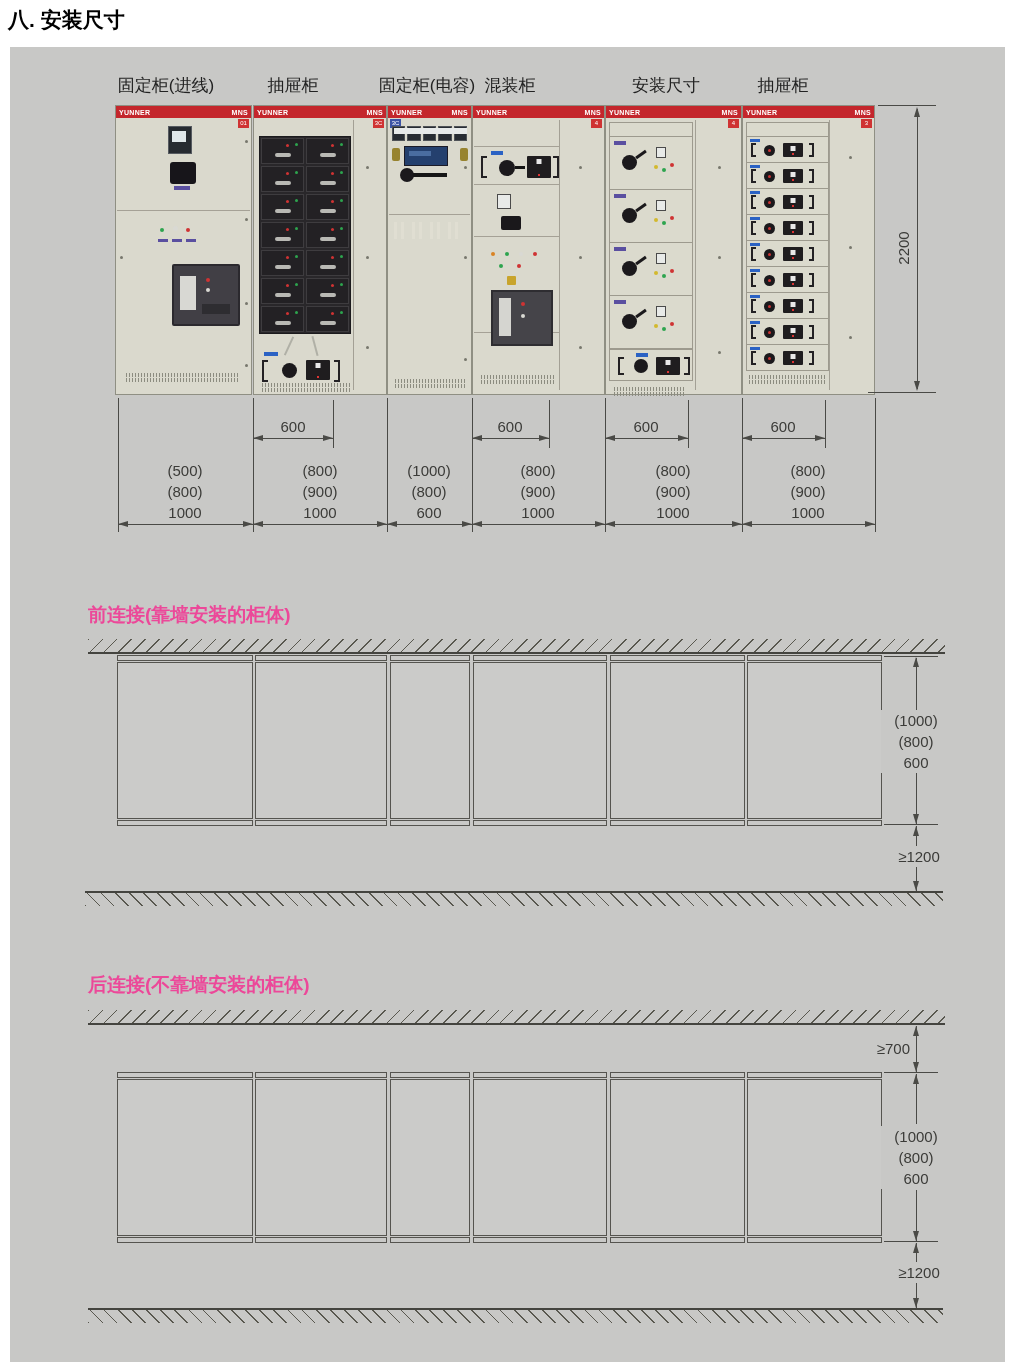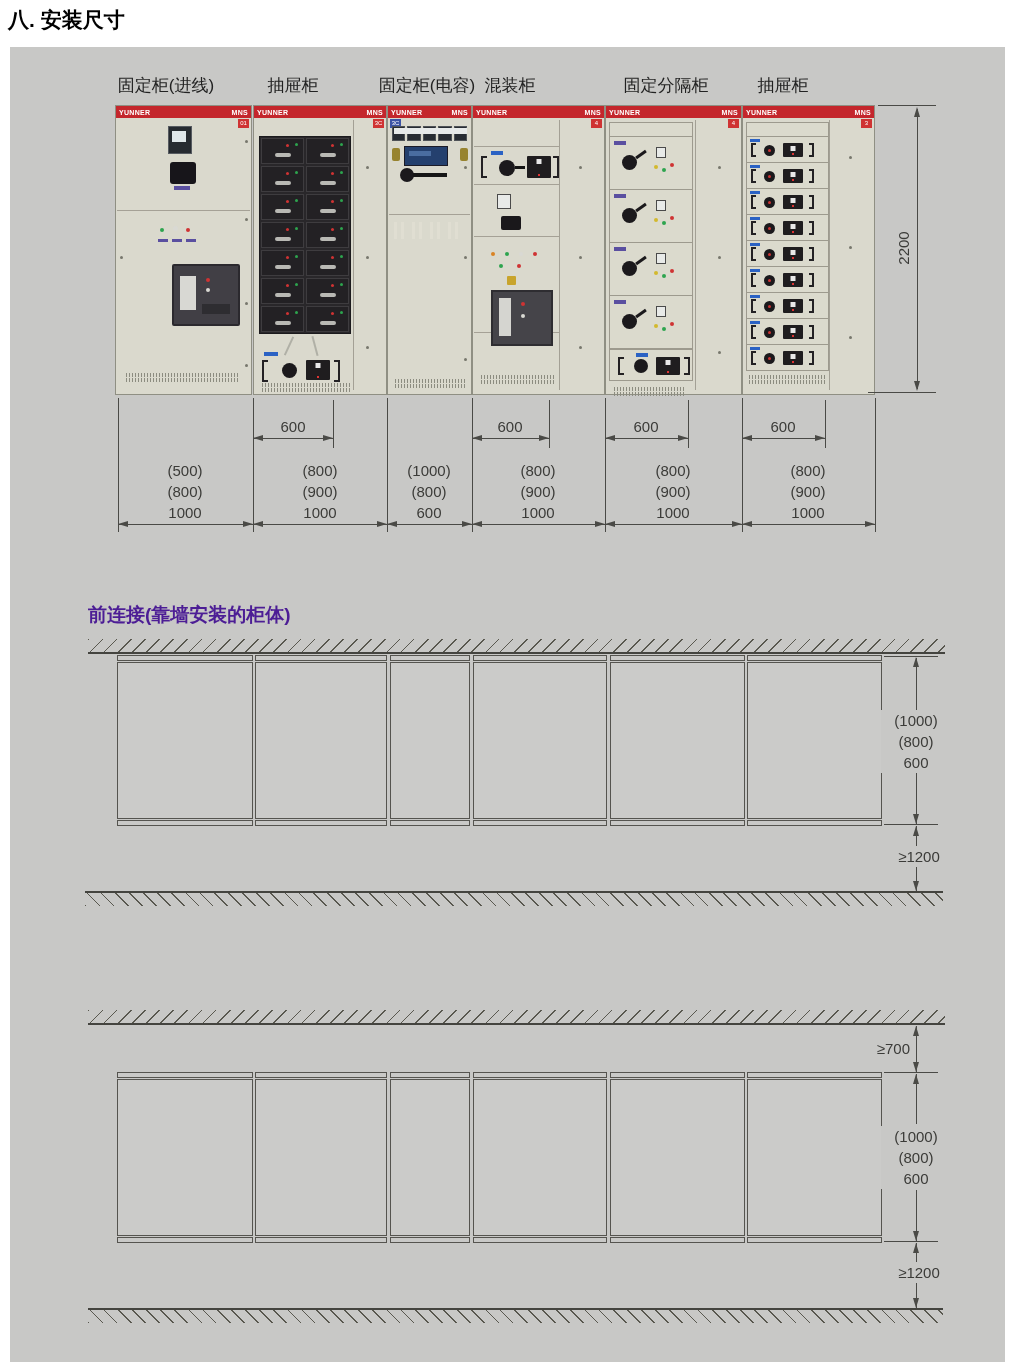--- a/index.html
+++ b/index.html
@@ -1,20 +1,20 @@
 <!DOCTYPE html>
 <html><head>
 <meta charset="utf-8">
 <style>
   html,body{margin:0;padding:0;background:#fff;}
   .stage{position:relative;width:1015px;height:1362px;background:#ffffff;overflow:hidden;
          font-family:"Liberation Sans","DejaVu Sans",sans-serif;}
   .panel{position:absolute;left:10px;top:47px;width:995px;height:1315px;background:#c8c8c6;}
   .ptitle{position:absolute;left:8px;top:6px;font-size:21px;font-weight:700;color:#000;}
-  .stitle{position:absolute;font-size:19px;font-weight:600;color:#4c1d95;}
+  .stitle{position:absolute;font-size:19px;font-weight:600;color:#ec4899;}
   .clabel{position:absolute;top:74px;font-size:17px;color:#222;text-align:center;}
 
   
   .cab{position:absolute;top:105px;height:290px;background:#dad9cd;border:1px solid #8f8f83;box-sizing:border-box;}
   .cab i{position:absolute;display:block;}
   .chead{position:absolute;left:0;top:0;right:0;height:12px;background:#c4262c;display:flex;align-items:center;justify-content:space-between;padding:0 3px;box-sizing:border-box;}
   .chead b{color:#fff;font-size:7px;font-weight:700;letter-spacing:.3px;}
   .badge{position:absolute;top:13px;min-width:9px;height:9px;background:#3b53a5;color:#fff;font-size:6px;line-height:9px;text-align:center;padding:0 1px;}
   .badge.r{right:2px}.badge.l{left:2px}
   .vent{position:absolute;height:12px;}
@@ -77,21 +77,21 @@
 <body>
 
 <div class="stage">
   <div class="ptitle">八. 安装尺寸</div>
   <div class="panel"></div>
 
   <div class="clabel" style="left:96px;width:140px">固定柜(进线)</div>
   <div class="clabel" style="left:233px;width:120px">抽屉柜</div>
   <div class="clabel" style="left:357px;width:140px">固定柜(电容)</div>
   <div class="clabel" style="left:450px;width:120px">混装柜</div>
-  <div class="clabel" style="left:596px;width:140px">固定分隔柜</div>
+  <div class="clabel" style="left:596px;width:140px">安装尺寸</div>
   <div class="clabel" style="left:723px;width:120px">抽屉柜</div>
 
   <div class="cab" style="left:115px;width:137px">
     <div class="chead">
       <b>YUNNER</b>
       <b>MNS</b>
     </div>
     <div class="badge r">01</div>
     <i style="left:52px;top:20px;width:22px;height:26px;background:#262b31;border:1px solid #565b61">
         <i style="left:3px;top:4px;width:14px;height:11px;background:#dfe7ea"></i>
@@ -507,20 +507,21 @@
   </div>
   <i class="vl" style="left:916px;top:773px;height:51px"></i>
   <i class="arw ad" style="left:913px;top:814px"></i>
 
   <i class="vl" style="left:916px;top:826px;height:65px"></i>
   <i class="arw au" style="left:913px;top:826px"></i>
   <i class="arw ad" style="left:913px;top:881px"></i>
   <div class="dt bgc" style="left:884px;top:846px;width:70px">≥1200</div>
   <div class="ground" style="left:85px;top:891px;width:858px"></div>
 
+  <div class="stitle" style="left:88px;top:972px">后连接(不靠墙安装的柜体)</div>
   <div class="wall" style="left:88px;top:1010px;width:857px"></div>
 
   <i class="vl" style="left:916px;top:1026px;height:46px"></i>
   <i class="arw au" style="left:913px;top:1026px"></i>
   <i class="arw ad" style="left:913px;top:1062px"></i>
   <div class="dt" style="left:838px;top:1038px;width:72px;text-align:right">≥700</div>
 
   <div class="dcab" style="left:117px;top:1072px;width:136px">
       <div class="s"></div>
       <div class="b"></div>

